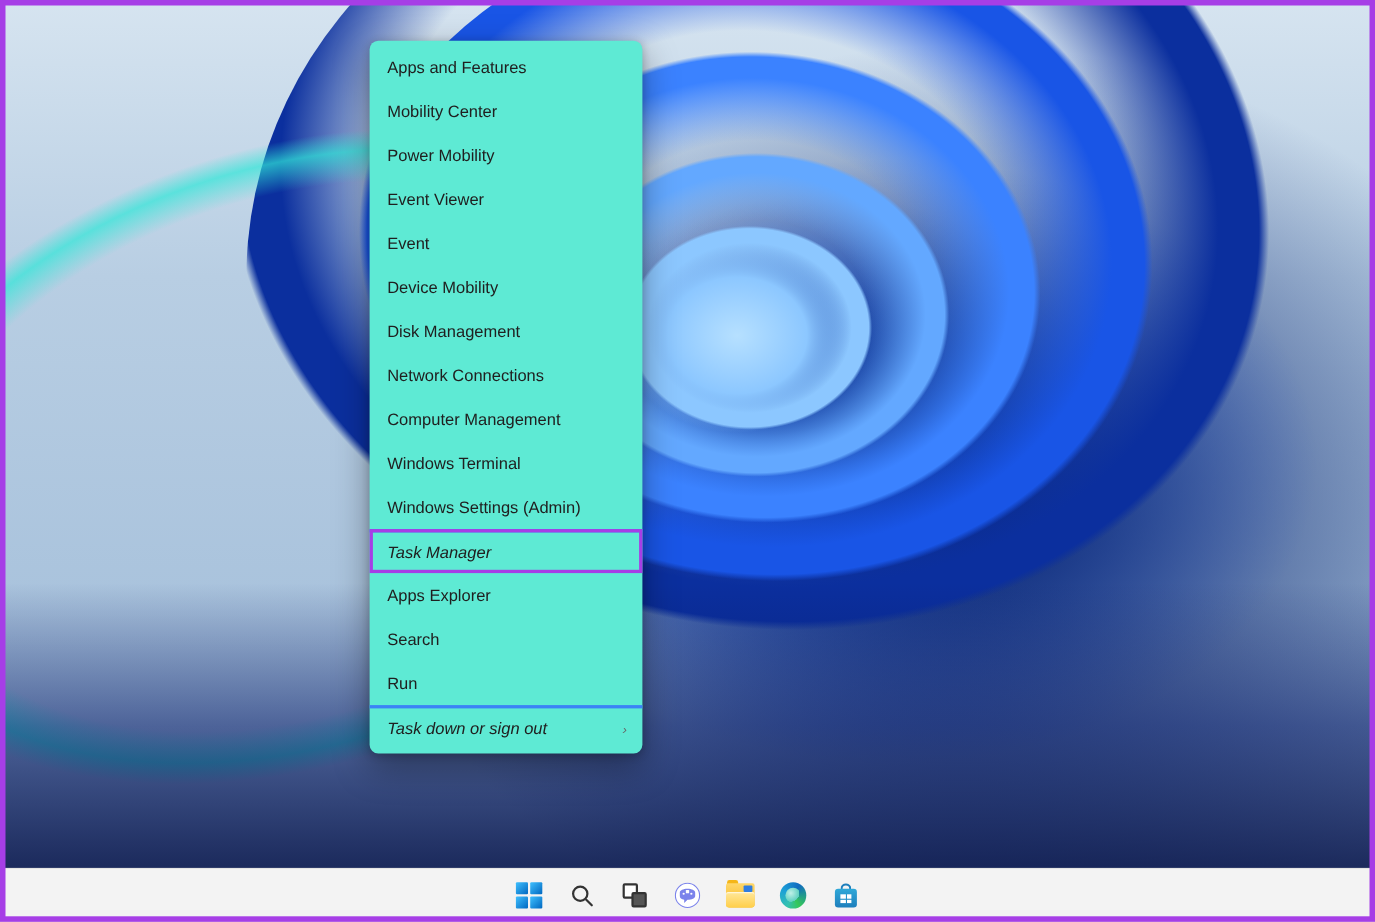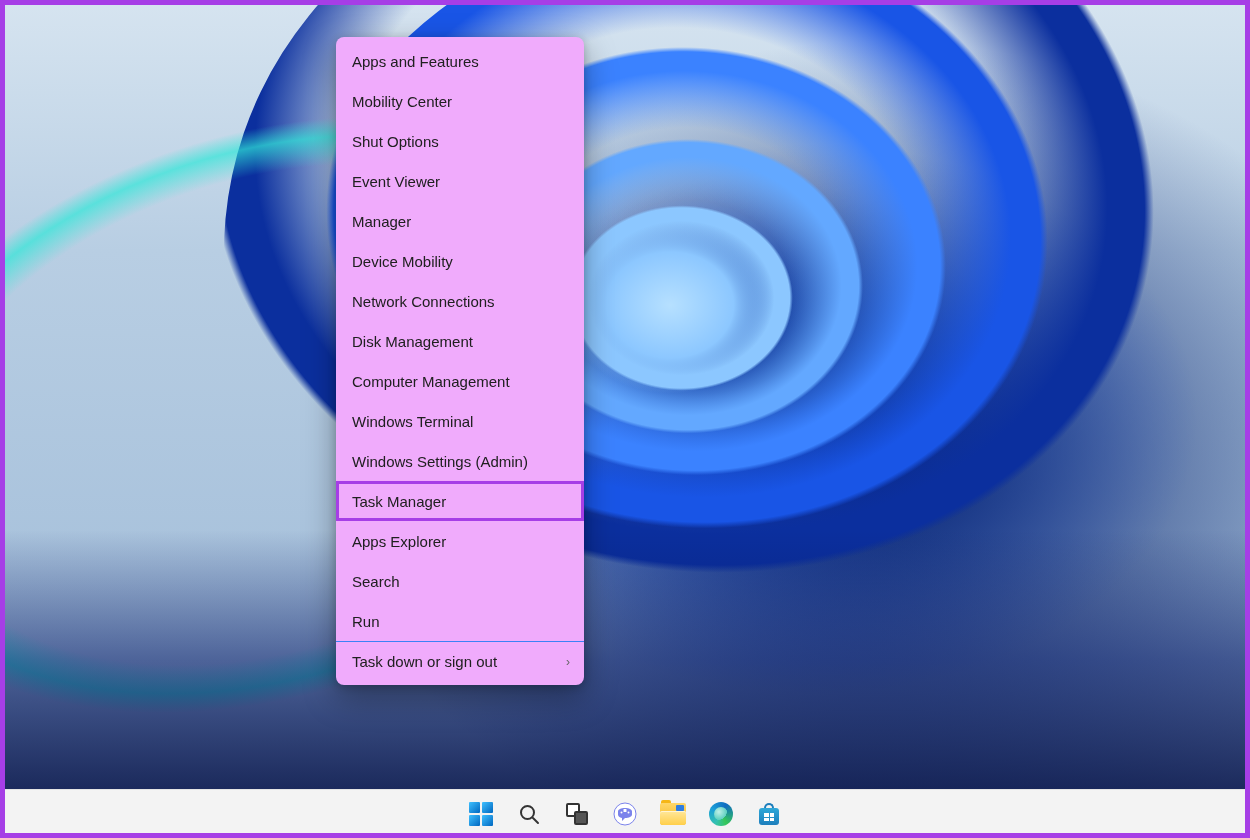--- a/index.html
+++ b/index.html
@@ -44,40 +44,41 @@
   .p6 { width:300px; height:250px; left:520px; top:180px; background: radial-gradient(ellipse at 50% 50%, #b6e0ff 0%, #8cc7ff 30%, rgba(0,0,0,0) 50%); }
   .shadow-fold { position:absolute; left:0; right:0; bottom:48px; height:260px; background: linear-gradient(180deg, rgba(5,20,80,0) 0%, rgba(6,24,100,0.55) 50%, rgba(4,16,70,0.85) 100%); }
   .cyan-rim { position:absolute; width:820px; height:640px; left:-220px; top:120px; border-radius:50%; background: radial-gradient(ellipse at 60% 50%, rgba(0,0,0,0) 52%, #2fe7d8 58%, rgba(0,0,0,0) 62%); opacity:.7; transform: rotate(-18deg); }
 
   
   .context-menu {
     position: absolute;
     left: 336px;
     top: 37px;
     width: 248px;
-    background: #f0abfc;
+    background: #5eead4;
     border-radius: 8px;
     box-shadow: 0 12px 32px rgba(0,0,0,0.35), 0 2px 8px rgba(0,0,0,0.2);
     padding: 4px 0;
     box-sizing: border-box;
   }
   .menu-item {
     display: flex;
     align-items: center;
     justify-content: space-between;
     height: 40px;
     padding: 0 14px 0 16px;
     font-size: 15px;
     color: #202020;
     cursor: default;
     position: relative;
     box-sizing: border-box;
   }
   .menu-item.sep-before {
-    border-top: 1px solid #3b82f6;
+    border-top: 3px solid #3b82f6;
+    font-style: italic;
   }
   .menu-item.highlighted {
     outline: 3px solid #a63ee6;
     outline-offset: -3px;
     z-index: 2;
   }
   .submenu-arrow {
     font-size: 12px;
     color: #666;
   }
@@ -152,36 +153,36 @@
 </div>
 
 <div class="context-menu" id="context-menu">
     <div class="menu-item">
       <span>Apps and Features</span>
     </div>
     <div class="menu-item">
       <span>Mobility Center</span>
     </div>
     <div class="menu-item">
-      <span>Shut Options</span>
+      <span>Power Mobility</span>
     </div>
     <div class="menu-item">
       <span>Event Viewer</span>
     </div>
     <div class="menu-item">
-      <span>Manager</span>
+      <span>Event</span>
     </div>
     <div class="menu-item">
       <span>Device Mobility</span>
     </div>
     <div class="menu-item">
+      <span>Disk Management</span>
+    </div>
+    <div class="menu-item">
       <span>Network Connections</span>
-    </div>
-    <div class="menu-item">
-      <span>Disk Management</span>
     </div>
     <div class="menu-item">
       <span>Computer Management</span>
     </div>
     <div class="menu-item">
       <span>Windows Terminal</span>
     </div>
     <div class="menu-item">
       <span>Windows Settings (Admin)</span>
     </div>

